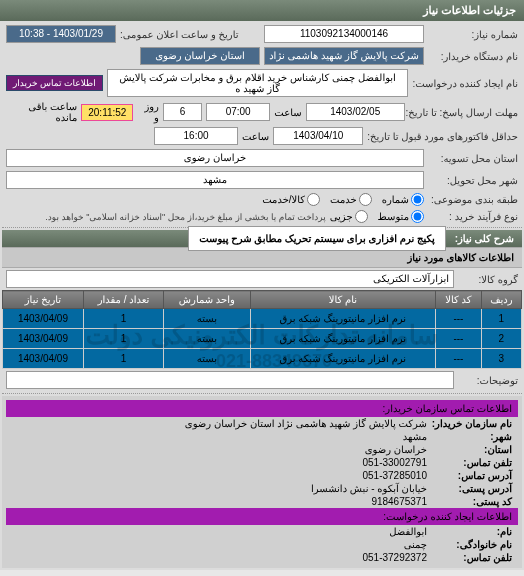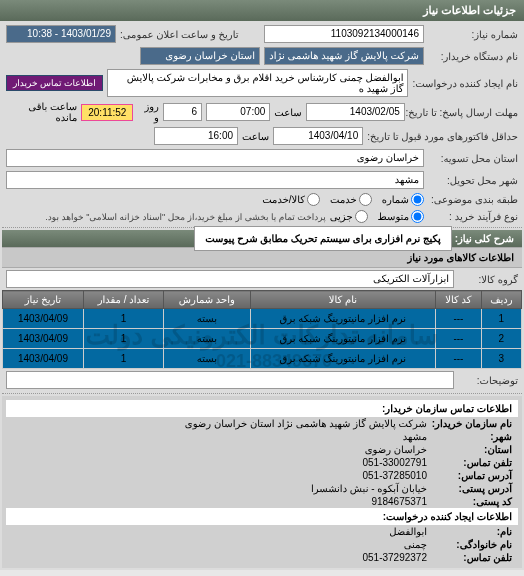--- a/index.html
+++ b/index.html
@@ -34,20 +34,21 @@
   white-space: nowrap;
   min-width: 90px;
   text-align: right;
 }
 .label-sm { min-width: 60px; }
 .field {
   background: #fff;
   border: 1px solid #999;
   padding: 2px 4px;
   font-size: 10px;
+  text-align: center;
   min-height: 18px;
 }
 .field-wide { flex: 1; }
 .field-blue {
   background: #4a6a8a;
   color: #fff;
 }
 .info-btn {
   background: #701a75;
   color: #fff;
@@ -120,22 +121,22 @@
 .watermark .sub {
   font-size: 18px;
   display: block;
   padding-left: 24px;
 }
 .footer-sec {
   background: #d0d0d0;
   padding: 4px;
 }
 .footer-title {
-  background: #ffffff;
-  font-weight: bold;
+  background: #a21caf;
+  font-weight: normal;
   padding: 3px 6px;
   font-size: 10px;
 }
 .footer-row {
   display: flex;
   padding: 1px 6px;
   font-size: 10px;
 }
 .footer-label {
   font-weight: bold;
@@ -235,21 +236,21 @@
           <span>جزیی</span>
         </label>
     </div>
     <span class="note">پرداخت تمام یا بخشی از مبلغ خرید،از محل "اسناد خزانه اسلامی" خواهد بود.</span>
   </div>
 
   <div class="divider"></div>
 
   <div class="dark-row">
     <span>شرح کلی نیاز:</span>
-    <span class="field" style="background:#fff;color:#000;padding:6px 10px">پکیج نرم افزاری برای سیستم تحریک مطابق شرح پیوست</span>
+    <span class="field" style="background:#fff;color:#000;margin-right:6px;padding:6px 10px">پکیج نرم افزاری برای سیستم تحریک مطابق شرح پیوست</span>
   </div>
 
   <div class="section-title">اطلاعات کالاهای مورد نیاز</div>
 
   <div class="row">
     <span class="label label-sm">گروه کالا:</span>
     <span class="field field-wide" style="text-align:right">ابزارآلات الکتریکی</span>
   </div>
 
   <table>

